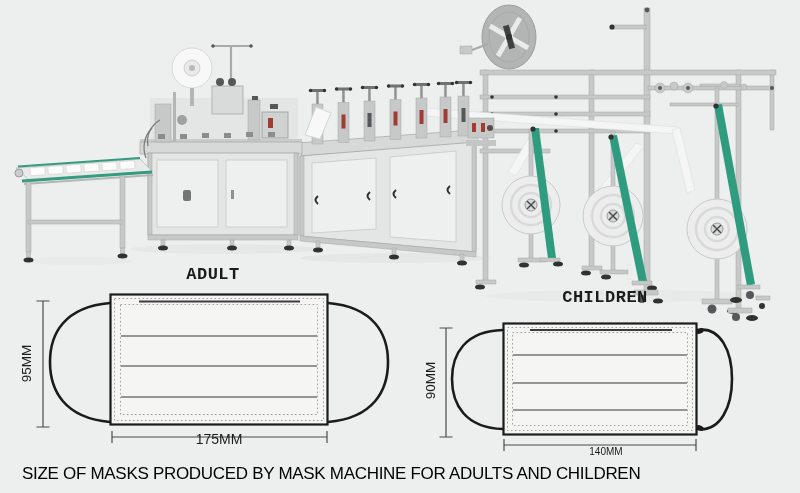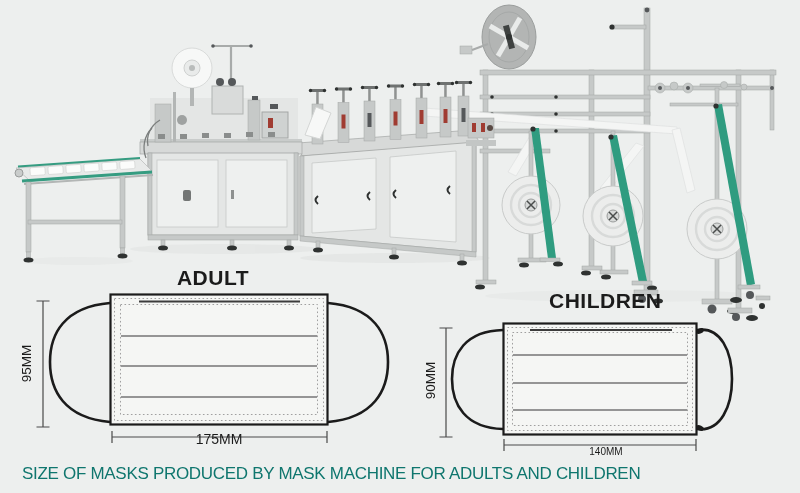--- a/index.html
+++ b/index.html
@@ -5,24 +5,24 @@
   html,body{margin:0;padding:0;}
   .stage{
     position:relative;
     width:800px;height:493px;
     background:var(--bg,#edefee);
     overflow:hidden;
     font-family:"Liberation Sans",sans-serif;
   }
   .stage svg{position:absolute;left:0;top:0;}
   .lbl{position:absolute;color:var(--ink,#1b1b1b);line-height:1.1;white-space:nowrap;}
-  .size-label{font-size:21px;font-weight:bold;text-align:center;letter-spacing:.5px;}
+  .size-label{font-size:17px;font-weight:bold;text-align:center;letter-spacing:.5px;font-family:Liberation Mono, monospace;}
   .dim-label{font-size:13.5px;text-align:center;}
   .dim-label-v{transform:rotate(-90deg);transform-origin:center center;}
-  .caption{font-size:17px;letter-spacing:-.3px;color:#0f766e;}
+  .caption{font-size:17px;letter-spacing:-.3px;color:#000000;}
 
   
   .c-panel{fill:var(--panel);stroke:var(--shadow);stroke-width:.8;}
   .c-door{fill:var(--door);stroke:var(--frame);stroke-width:.8;}
   .c-frame{fill:var(--frame);stroke:var(--shadow);stroke-width:.5;}
   .c-deck{fill:var(--deck);stroke:var(--shadow);stroke-width:.7;}
   .c-dark{fill:var(--metal_dark);}
   .c-foot{fill:var(--foot);}
   .c-red{fill:var(--red_accent);}
   .c-roll{fill:var(--roll_white);stroke:#c9cbca;stroke-width:1;}

